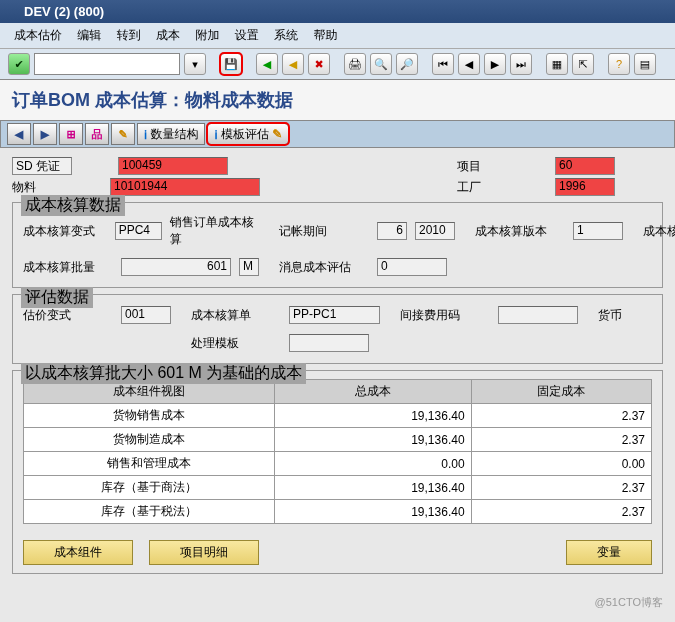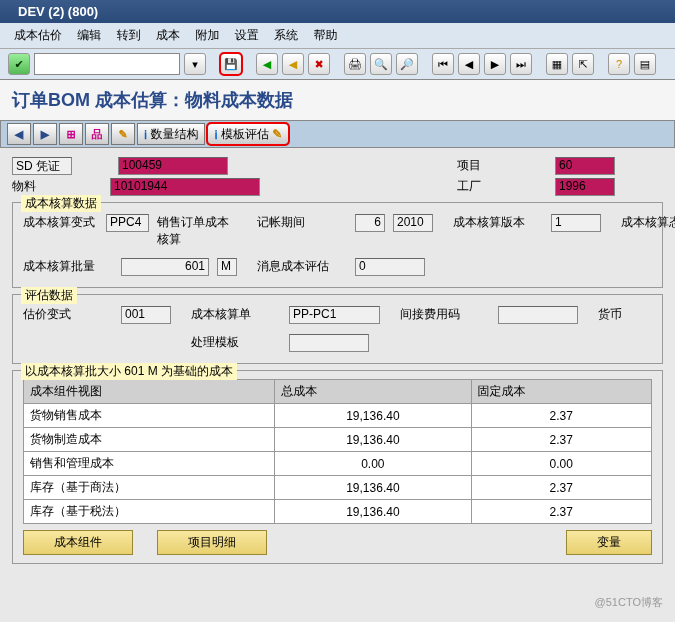--- a/index.html
+++ b/index.html
@@ -1,40 +1,40 @@
 <!DOCTYPE html>
 <html><head>
 <meta charset="utf-8">
 <style>
 body{margin:0;font-family:Arial,"Microsoft YaHei",sans-serif;font-size:12px;background:#e8e8e8;color:#000}
-.titlebar{background:linear-gradient(#3a5a8a,#2a4a7a);color:#fff;font-weight:bold;padding:4px 18px;font-size:13px}
+.titlebar{background:linear-gradient(#3a5a8a,#2a4a7a);color:#fff;font-weight:bold;padding:4px 24px;font-size:13px}
 .menubar{background:#dce6f0;padding:0 8px;border-bottom:1px solid #aaa}
 .menubar span{display:inline-block;padding:4px 6px;cursor:default}
 .toolbar{background:#dce6f0;padding:4px 8px;display:flex;align-items:center;gap:4px;border-bottom:1px solid #888}
 .tb-btn{width:20px;height:20px;display:inline-flex;align-items:center;justify-content:center;border:1px solid #999;border-radius:3px;background:linear-gradient(#fff,#ddd);font-size:11px}
 .tb-sep{width:6px}
 .cmd-input{width:140px;height:18px;border:1px solid #888;background:#fff}
 .page-title{color:#2a4a8a;font-size:18px;font-weight:bold;padding:8px 12px;background:#f5f5f5}
 .app-toolbar{background:#b8cde0;padding:2px 6px;display:flex;align-items:center;gap:2px;border:1px solid #888}
 .app-btn{width:22px;height:20px;display:inline-flex;align-items:center;justify-content:center;border:1px solid #777;background:linear-gradient(#fff,#ccc);font-size:11px;color:#2a4a8a;font-weight:bold}
 .app-lbtn{height:20px;padding:0 6px;display:inline-flex;align-items:center;border:1px solid #777;background:linear-gradient(#fff,#ccc);font-size:12px}
 .content{padding:6px 12px}
-.row{display:flex;align-items:flex-start;margin:3px 0;gap:8px}
+.row{display:flex;align-items:center;margin:3px 0;gap:8px}
 .lbl{width:90px}
-.fld{height:18px;border:1px solid #888;border-top-color:#666;background:#be185d;padding:0 3px;box-sizing:border-box;display:inline-block}
+.fld{height:18px;border:1px solid #888;border-top-color:#666;background:#ef4444;padding:0 3px;box-sizing:border-box;display:inline-block}
 .fld-ro{background:#f0f0f0}
 .group{border:1px solid #999;margin:6px 0;padding:8px 10px;position:relative;background:#e8e8e8}
-.group-title{position:absolute;top:-8px;left:8px;background:#fef9c3;padding:0 4px;font-size:12px}
+.group-title{position:absolute;top:-8px;left:8px;background:#a3a3a3;padding:0 4px;font-size:16px}
 .twocol{display:grid;grid-template-columns:1fr 1fr 1fr 1fr;gap:4px 20px}
 .circled{outline:2px solid #e00;outline-offset:-1px;border-radius:4px}
 table.cost{width:100%;border-collapse:collapse}
-table.cost th,table.cost td{border:1px solid #999;padding:3px 6px;text-align:left;background:#fff}
+table.cost th,table.cost td{border:1px solid #999;padding:3px 6px;text-align:center;background:#fff}
 table.cost th{background:#d0d0d0;font-weight:normal}
-table.cost td.num{text-align:center}
-.btnbar{display:flex;gap:24px;margin-top:6px}
+table.cost td.num{text-align:right}
+.btnbar{display:flex;gap:16px;margin-top:16px}
 .bigbtn{flex:0 0 auto;padding:3px 30px;background:linear-gradient(#f8e8a0,#e8d070);border:1px solid #998833}
 .spacer{flex:1}
 .watermark{position:fixed;right:12px;bottom:12px;color:#999;font-size:11px}
 </style>
 </head>
 <body>
 
 <div class="titlebar">
   <span>DEV (2) (800)</span>
 </div>
@@ -125,21 +125,21 @@
     <div class="row">
       <span class="lbl">成本核算版本</span>
       <span class="fld fld-ro" style="width:50px">1</span>
     </div>
     <div class="row">
       <span class="lbl">成本核算态</span>
       <span class="fld fld-ro circled" style="width:30px">KA</span>
     </div>
     <div class="row">
       <span class="lbl">成本核算批量</span>
-      <span class="fld fld-ro" style="width:88px;text-align:right">601</span>
+      <span class="fld fld-ro" style="width:110px;text-align:right">601</span>
       <span class="fld fld-ro" style="width:20px">M</span>
     </div>
     <div class="row">
       <span class="lbl">消息成本评估</span>
       <span class="fld fld-ro" style="width:70px">0</span>
     </div>
   </div>
 </div>
 
 <div class="group">

